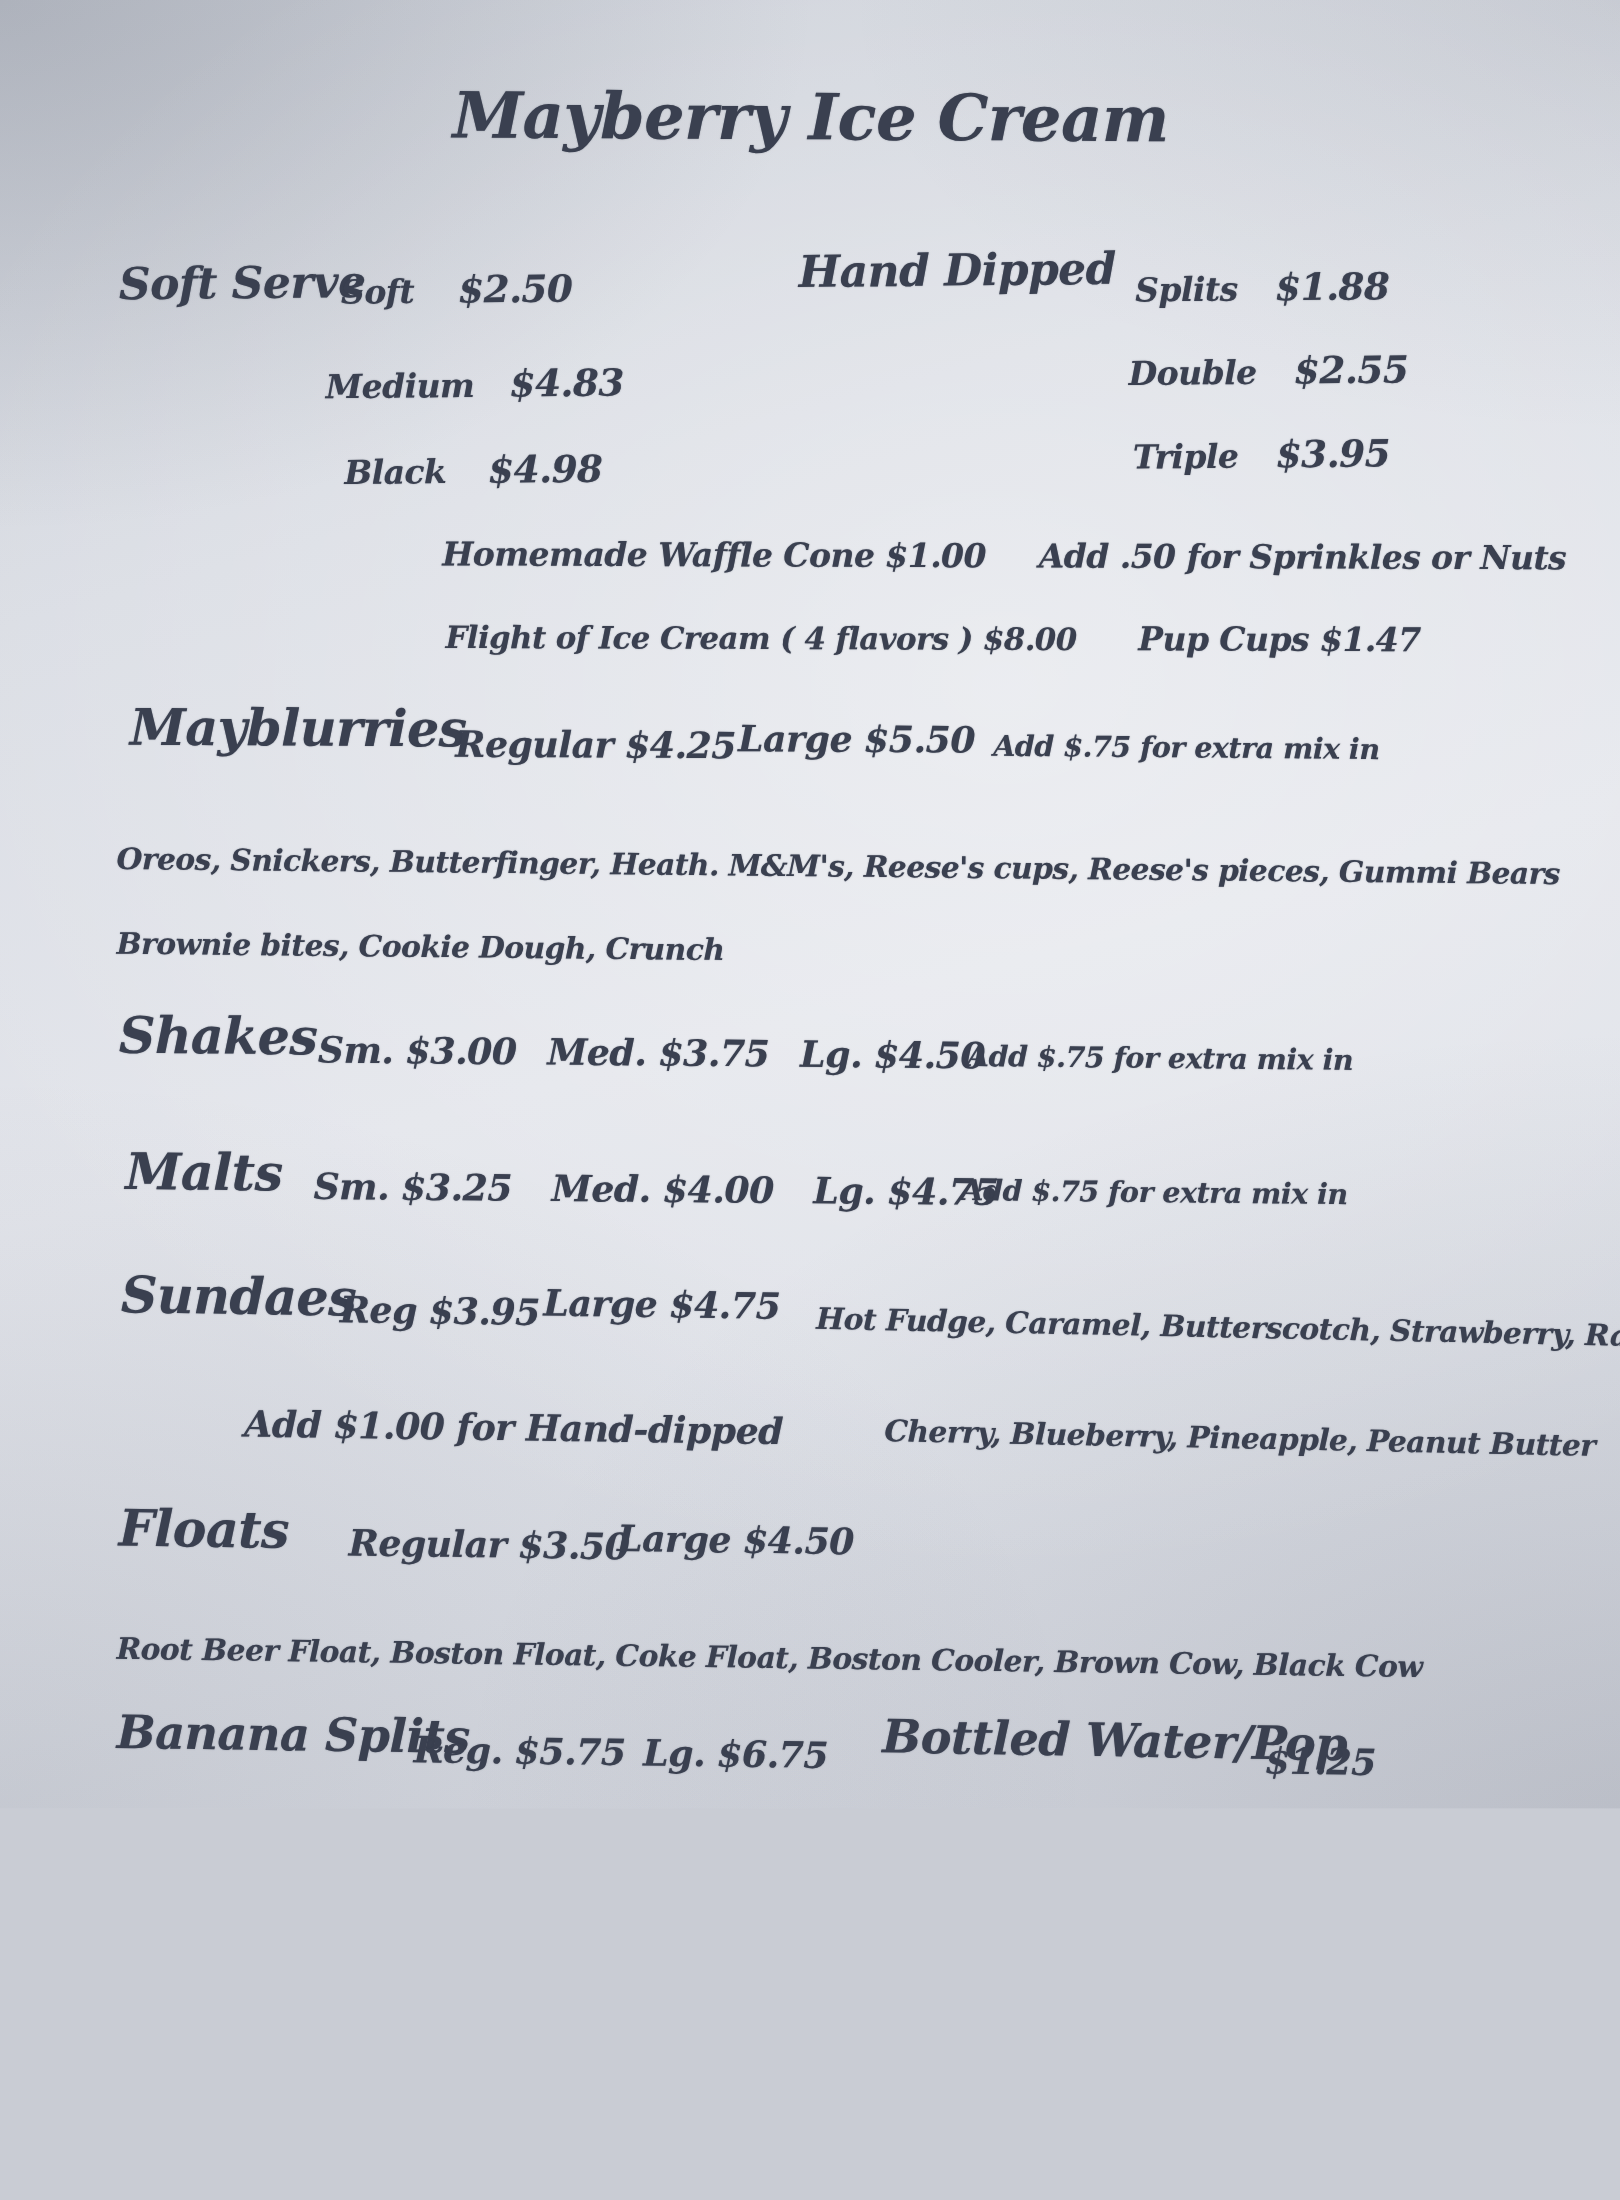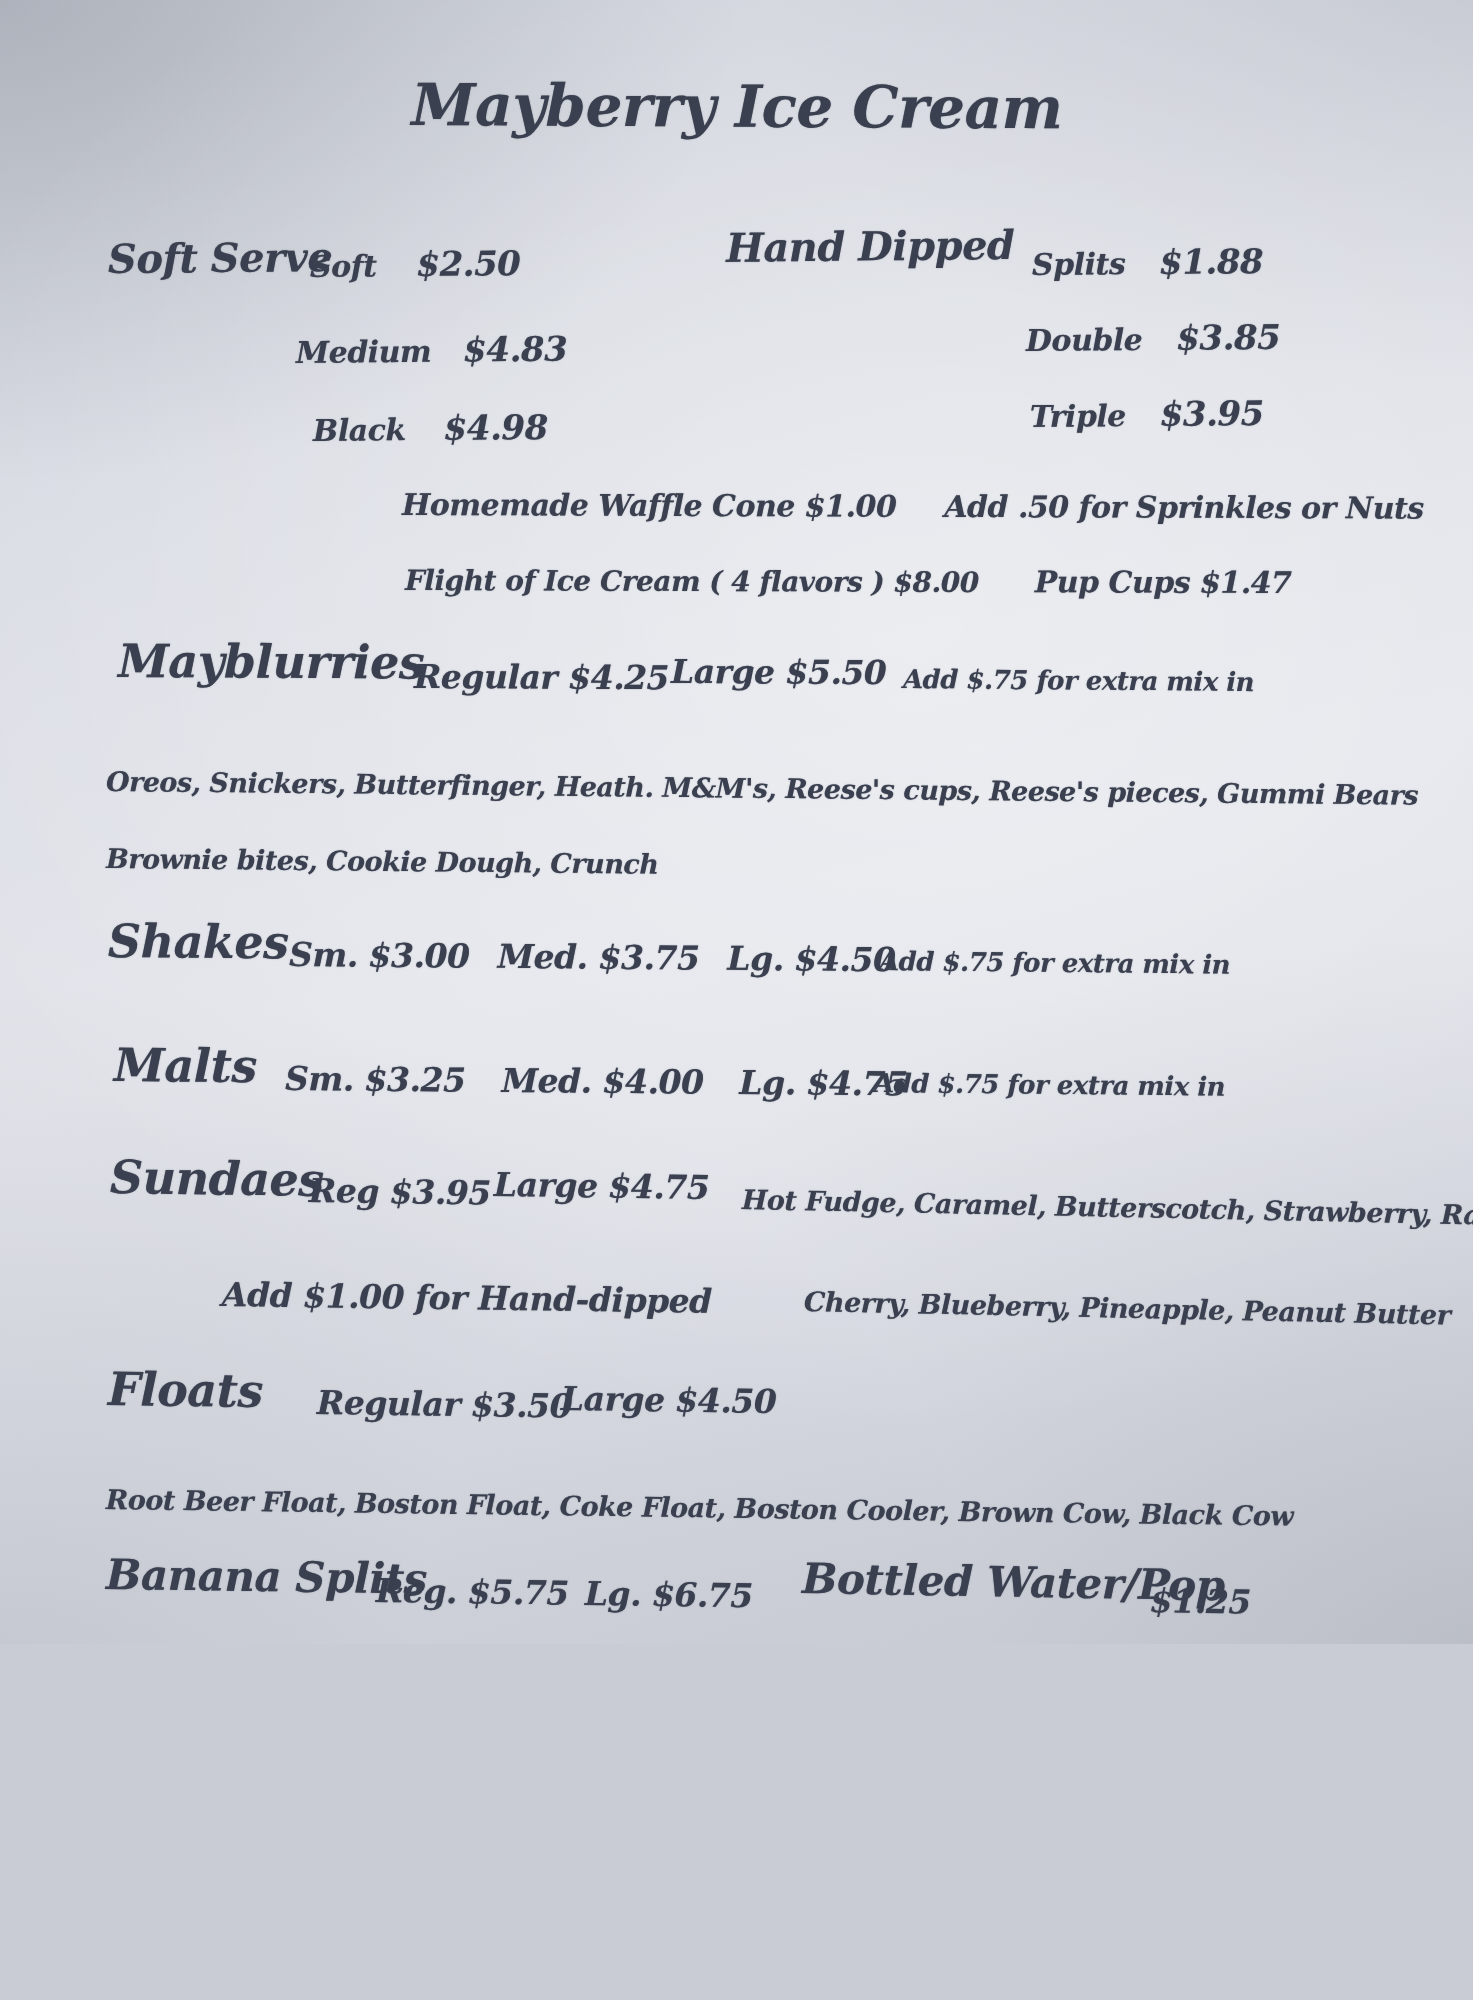--- a/index.html
+++ b/index.html
@@ -77,21 +77,21 @@
     <span class="lbl">Splits</span>
     <span class="prc">$1.88</span>
   </div>
 
   <div class="line pair" style="left:296px;top:334px;gap:32px;--r:-0.5deg">
     <span class="lbl">Medium</span>
     <span class="prc">$4.83</span>
   </div>
   <div class="line pair" style="left:1026px;top:322px;gap:34px;--r:-0.5deg">
     <span class="lbl">Double</span>
-    <span class="prc">$3.85</span>
+    <span class="prc">$2.55</span>
   </div>
 
   <div class="line pair" style="left:313px;top:412px;gap:38px;--r:-0.5deg">
     <span class="lbl">Black</span>
     <span class="prc">$4.98</span>
   </div>
   <div class="line pair" style="left:1030px;top:398px;gap:34px;--r:-0.5deg">
     <span class="lbl">Triple</span>
     <span class="prc">$3.95</span>
   </div>

